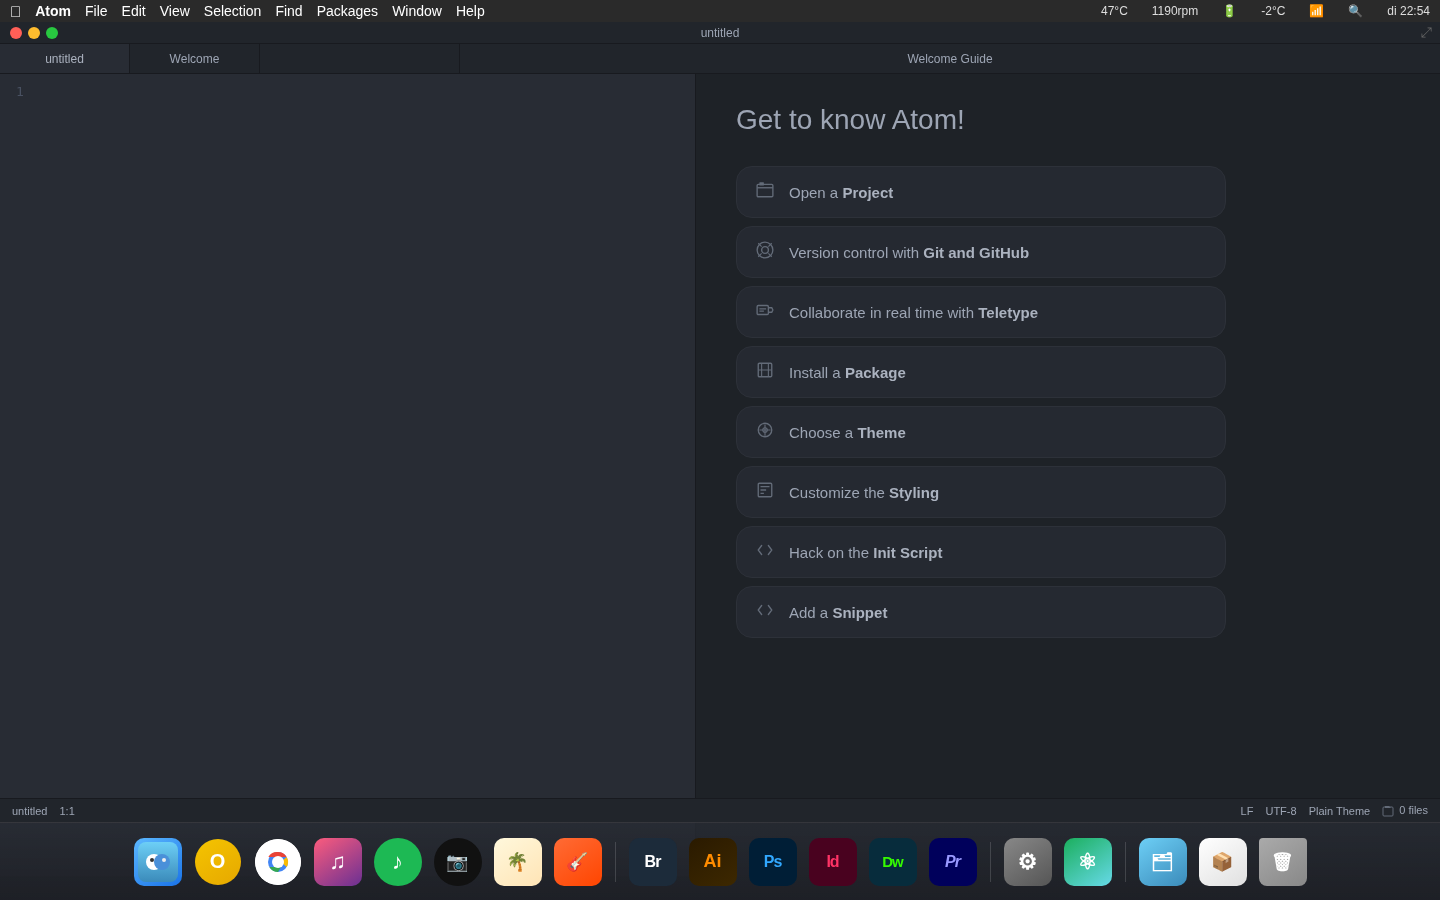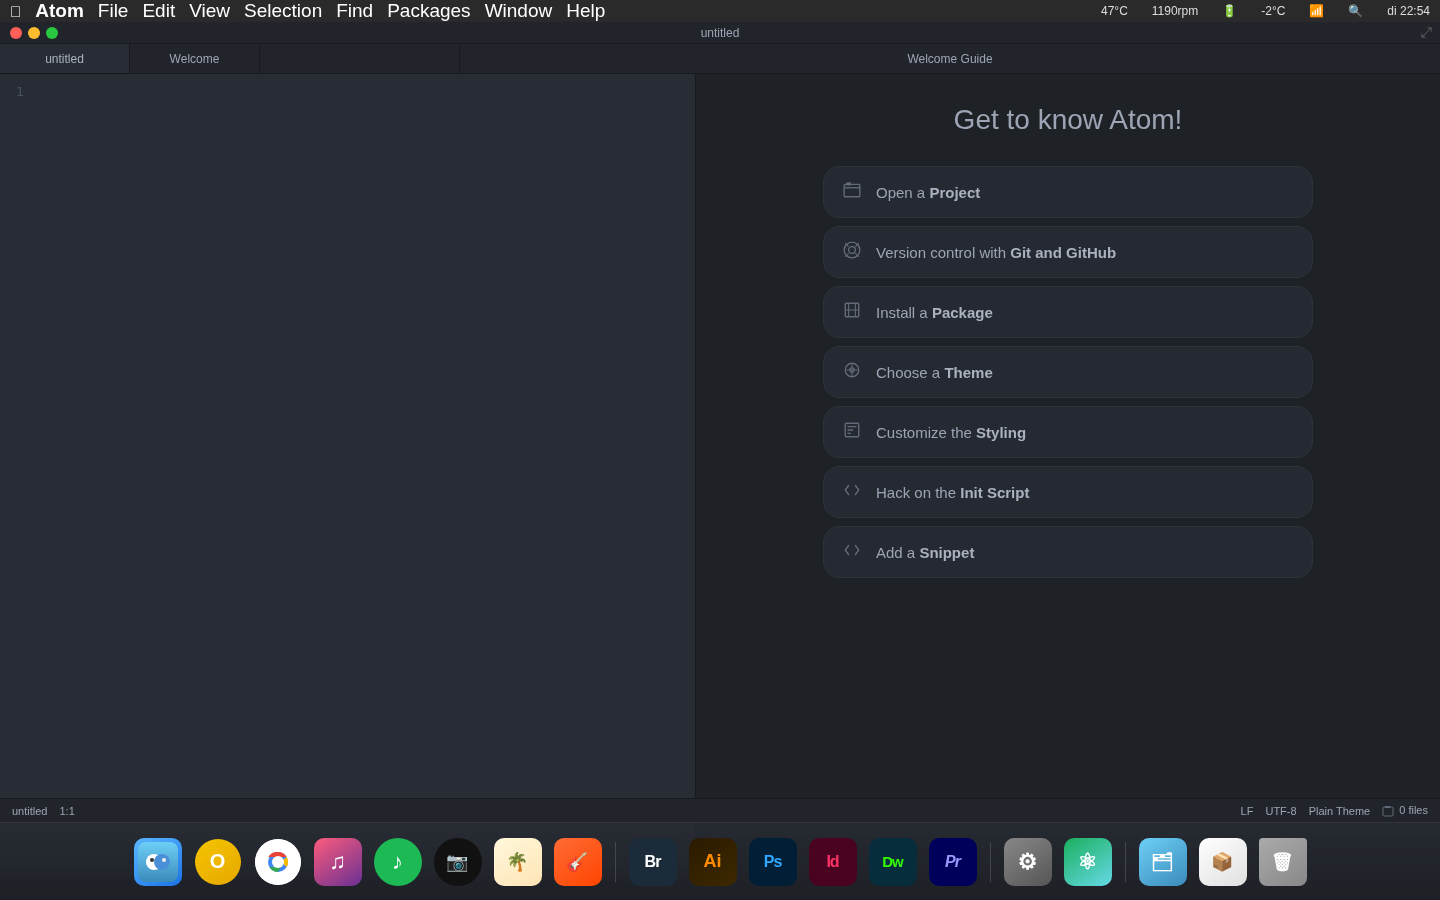--- a/index.html
+++ b/index.html
@@ -27,21 +27,21 @@
     }
     .menubar-left {
       display: flex;
       align-items: center;
       gap: 14px;
     }
     .apple-logo {
       font-size: 15px;
     }
     .menubar-item {
-      font-size: 19px;
+      font-size: 14px;
       color: #fff;
       cursor: default;
     }
     .menubar-item.bold {
       font-weight: 600;
     }
     .menubar-right {
       display: flex;
       align-items: center;
       gap: 24px;
@@ -147,21 +147,21 @@
     }
 
     
     .welcome-panel {
       flex: 1;
       background: #1e2227;
       overflow-y: auto;
       padding: 30px 40px 30px 40px;
       display: flex;
       flex-direction: column;
-      align-items: center;
+      align-items: flex-start;
     }
     .welcome-title {
       font-size: 28px;
       color: #9da5b4;
       font-weight: 300;
       margin-bottom: 30px;
       text-align: center;
     }
     .guide-items {
       width: 100%;
@@ -352,20 +352,30 @@
         <span class="guide-item-icon">
           <svg width="18" height="18" viewBox="0 0 16 16" fill="none">
             <circle cx="8" cy="8" r="7" stroke="#636b78" stroke-width="1.2"></circle>
             <circle cx="8" cy="8" r="3" stroke="#636b78" stroke-width="1.2"></circle>
             <path d="M5 5 L2 2M11 5 L14 2M5 11 L2 14M11 11 L14 14" stroke="#636b78" stroke-width="1"></path>
           </svg>
         </span>
         <span class="guide-item-text">Version control with <strong>Git and GitHub</strong></span>
       </div>
 
+      <div class="guide-item">
+        <span class="guide-item-icon">
+          <svg width="18" height="18" viewBox="0 0 16 16" fill="none">
+            <rect x="1" y="4" width="10" height="8" rx="1" stroke="#636b78" stroke-width="1.2"></rect>
+            <path d="M11 6h3l1 2-1 2h-3" stroke="#636b78" stroke-width="1.2"></path>
+            <path d="M3 7h6M3 9h4" stroke="#636b78" stroke-width="1.2"></path>
+          </svg>
+        </span>
+        <span class="guide-item-text">Collaborate in real time with <strong>Teletype</strong></span>
+      </div>
 
       <div class="guide-item">
         <span class="guide-item-icon">
           <svg width="18" height="18" viewBox="0 0 16 16" fill="none">
             <rect x="2" y="2" width="12" height="12" rx="1" stroke="#636b78" stroke-width="1.2"></rect>
             <path d="M5 2v12M11 2v12M2 8h12" stroke="#636b78" stroke-width="1"></path>
           </svg>
         </span>
         <span class="guide-item-text">Install a <strong>Package</strong></span>
       </div>

